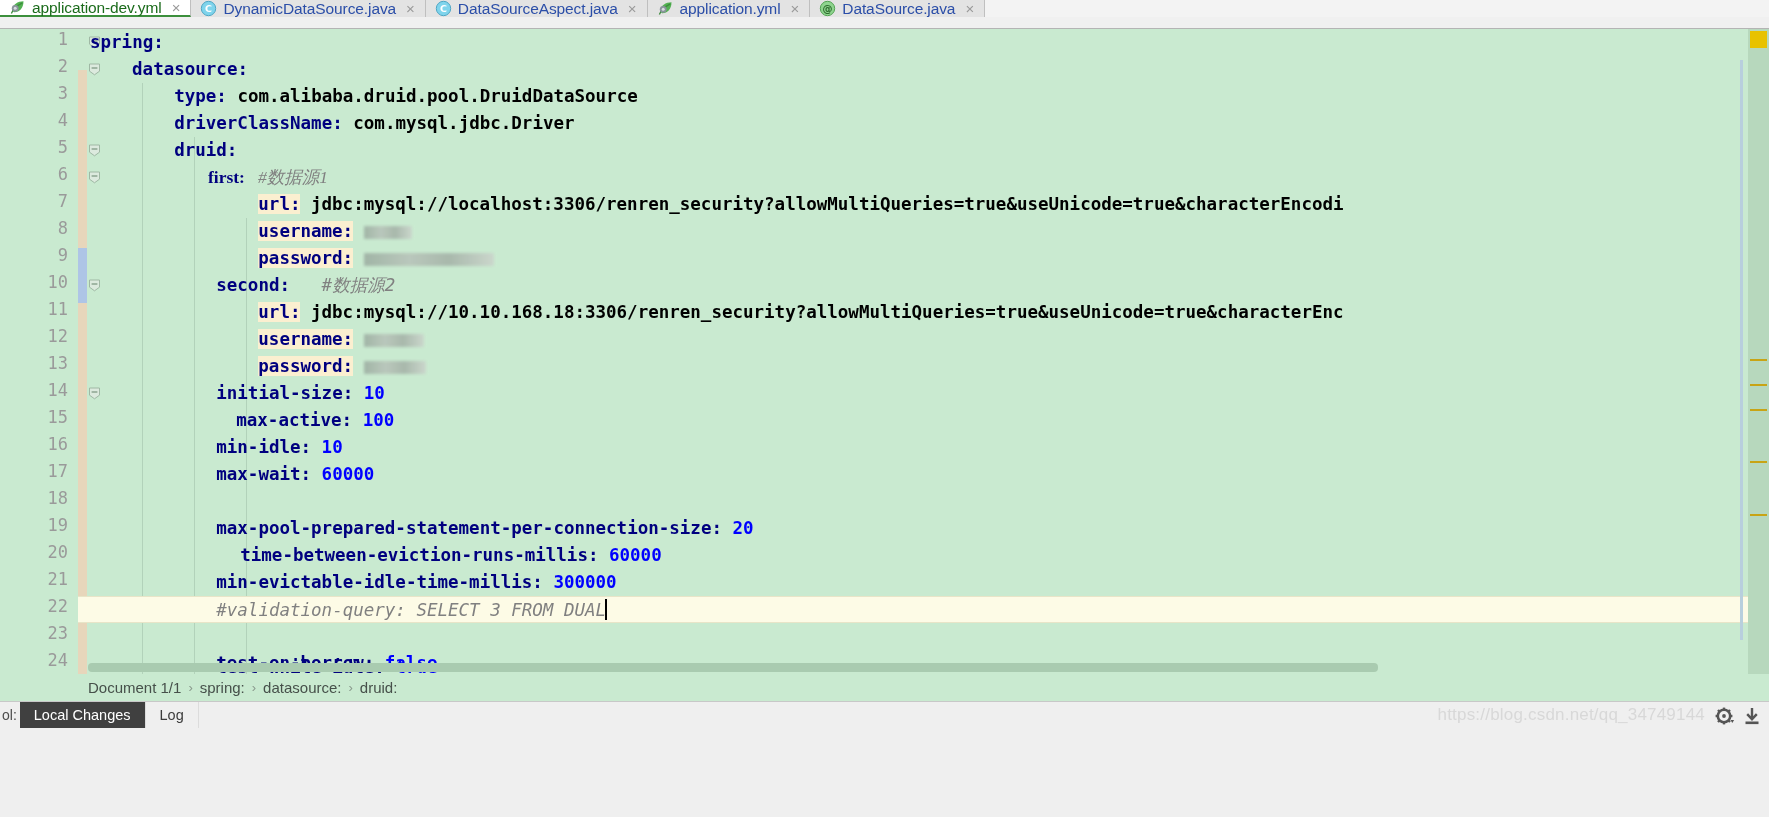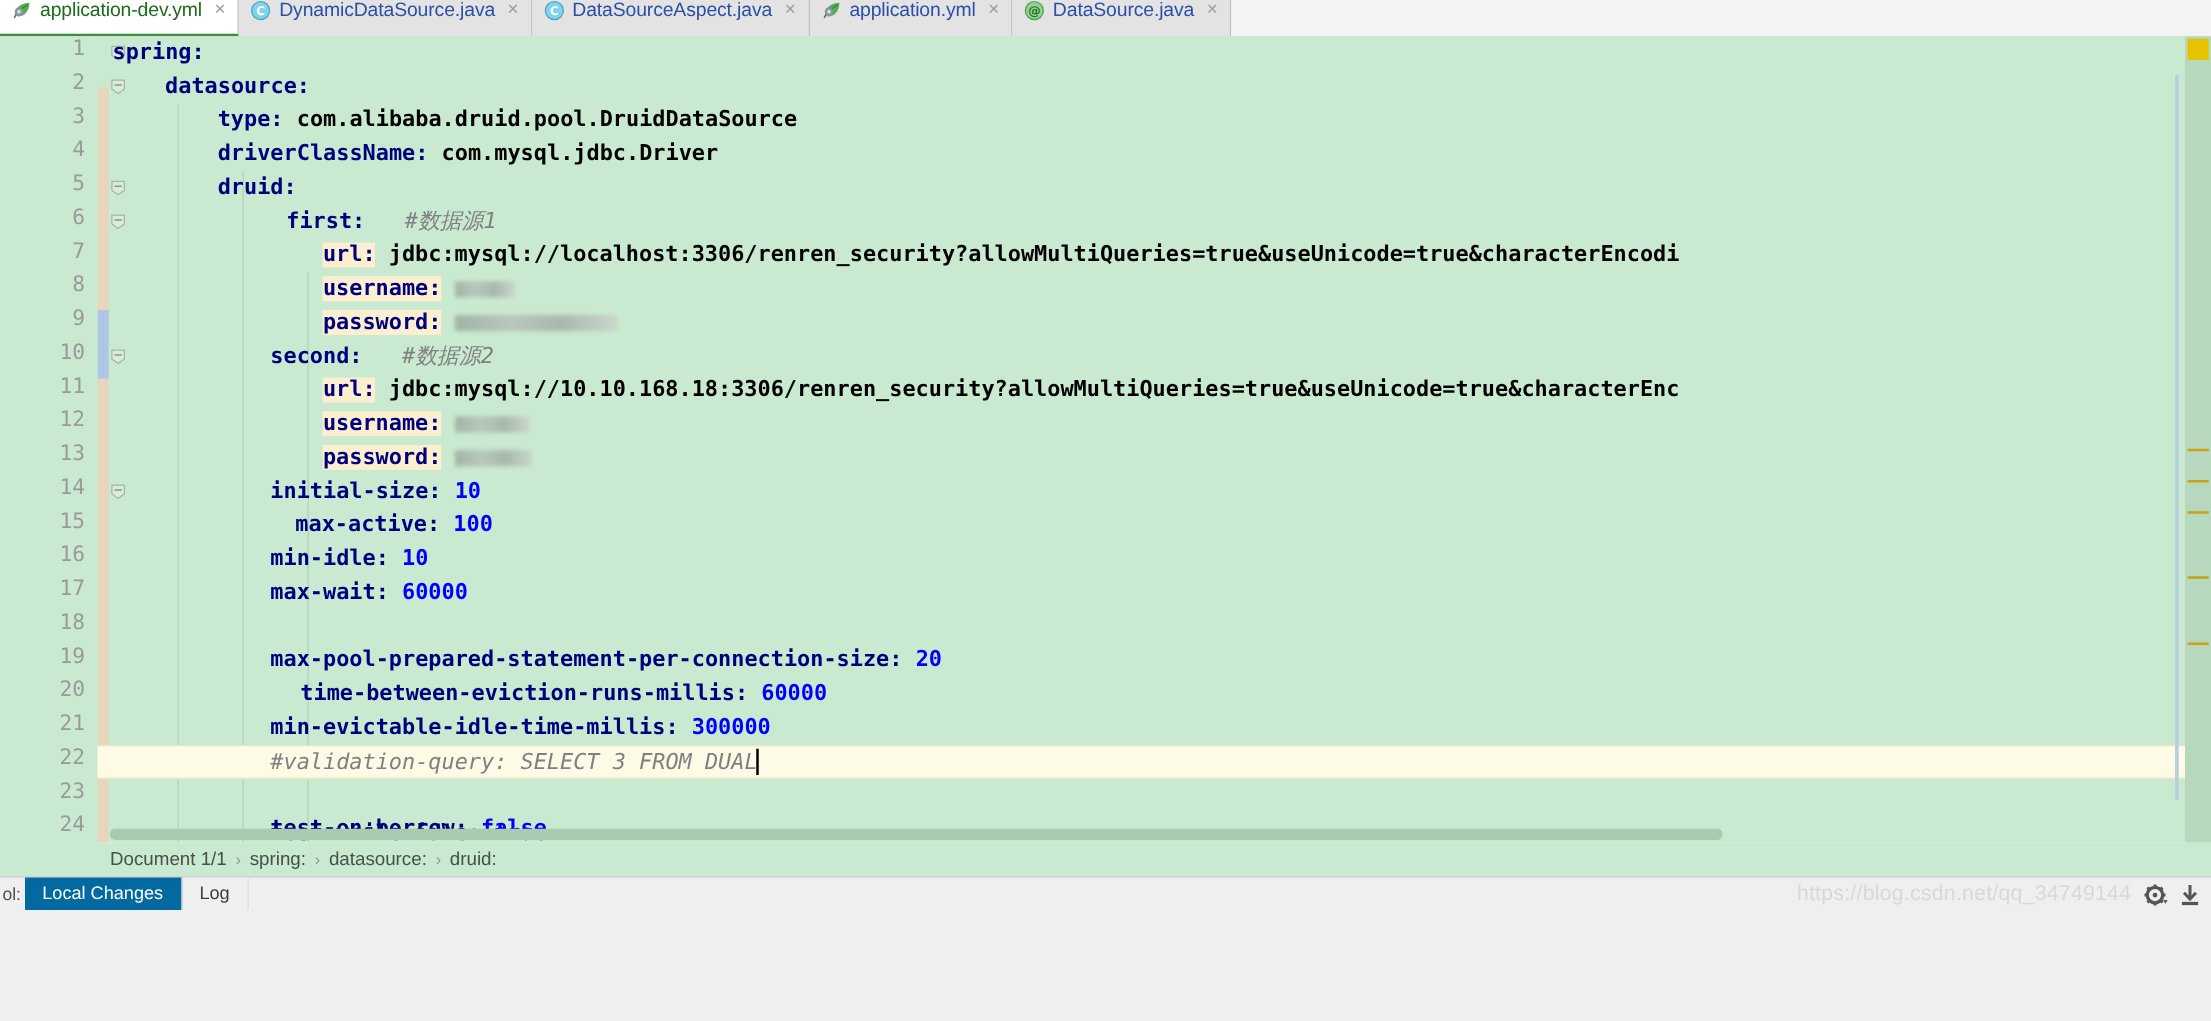--- a/index.html
+++ b/index.html
@@ -13,23 +13,23 @@
   #app { position: relative; width: 1769px; height: 817px; background: #f2f2f2; }
 
   
   .tabbar {
     position: absolute; top: 0; left: 0; width: 1769px; height: 29px;
     background: #f0f0f0;
     border-bottom: 1px solid #b4b4b4;
     display: flex; align-items: stretch;
   }
   .tab {
-    display: flex; gap: 6px;
+    display: flex; align-items: center; gap: 6px;
     padding: 0 10px 0 9px;
-    height: 29px;
+    height: 17px;
     font-size: 15px;
     border-right: 1px solid #bfbfbf;
     background: #e3e3e3;
     color: #2b4ea8;
     white-space: nowrap;
     position: relative;
   }
   .tab.active {
     background: #ffffff;
     border-bottom: 2px solid #3c8f3c;
@@ -142,21 +142,21 @@
   .twtabs { position: absolute; top: 0; left: 0; height: 26px; display: flex; align-items: stretch; }
   .tw-prefix {
     display: flex; align-items: center; padding: 0 3px 0 2px;
     font-size: 14px; color: #4d4d4d;
   }
   .twtab {
     display: flex; align-items: center; padding: 0 14px;
     font-size: 14.5px; color: #3c3c3c; background: #efefef;
     border-right: 1px solid #dcdcdc;
   }
-  .twtab.sel { background: #0369a1; color: #ffffff; }
+  .twtab.sel { background: #404040; color: #ffffff; }
   .watermark {
     position: absolute; right: 64px; top: 3px;
     font-size: 17px; color: #d8d8d8; letter-spacing: .2px;
     font-family: "Liberation Sans", sans-serif;
   }
   .corner-icons { position: absolute; right: 8px; top: 4px; display: flex; gap: 8px; align-items: center; }
   .corner-icons svg { display: block; }
 </style>
 </head>
 <body>
@@ -287,21 +287,21 @@
           </svg>
         </div>
       </div>
 
     <div class="codearea" id="codearea">
         <div class="line" style="top: 0px;"><span class="txt" style="left: 12px;"><span class="k">spring:</span></span></div>
         <div class="line" style="top: 27px;"><span class="txt" style="left: 54.08px;"><span class="k">datasource:</span></span></div>
         <div class="line" style="top: 54px;"><span class="txt" style="left: 96.16px;"><span class="k">type:</span><span class="v"> </span><span class="v">com.alibaba.druid.pool.DruidDataSource</span></span></div>
         <div class="line" style="top: 81px;"><span class="txt" style="left: 96.16px;"><span class="k">driverClassName:</span><span class="v"> </span><span class="v">com.mysql.jdbc.Driver</span></span></div>
         <div class="line" style="top: 108px;"><span class="txt" style="left: 96.16px;"><span class="k">druid:</span></span></div>
-        <div class="line" style="top: 135px;"><span class="txt" style="left: 151px;"><span class="k">first:</span><span class="v">   </span><span class="cm">#数据源1</span></span></div>
+        <div class="line" style="top: 135px;"><span class="txt" style="left: 130px; font-family: Liberation Serif, serif;"><span class="k">first:</span><span class="v">   </span><span class="cm">#数据源1</span></span></div>
         <div class="line" style="top: 162px;"><span class="txt" style="left: 180.32px;"><span class="kh">url:</span><span class="v"> </span><span class="v">jdbc:mysql://localhost:3306/renren_security?allowMultiQueries=true&amp;useUnicode=true&amp;characterEncodi</span></span></div>
         <div class="line" style="top: 189px;"><span class="txt" style="left: 180.32px;"><span class="kh">username:</span><span class="v"> </span><span class="redact" style="width: 48px;"></span></span></div>
         <div class="line" style="top: 216px;"><span class="txt" style="left: 180.32px;"><span class="kh">password:</span><span class="v"> </span><span class="redact" style="width: 130px;"></span></span></div>
         <div class="line" style="top: 243px;"><span class="txt" style="left: 138.24px;"><span class="k">second:</span><span class="v">   </span><span class="cm">#数据源2</span></span></div>
         <div class="line" style="top: 270px;"><span class="txt" style="left: 180.32px;"><span class="kh">url:</span><span class="v"> </span><span class="v">jdbc:mysql://10.10.168.18:3306/renren_security?allowMultiQueries=true&amp;useUnicode=true&amp;characterEnc</span></span></div>
         <div class="line" style="top: 297px;"><span class="txt" style="left: 180.32px;"><span class="kh">username:</span><span class="v"> </span><span class="redact" style="width: 60px;"></span></span></div>
         <div class="line" style="top: 324px;"><span class="txt" style="left: 180.32px;"><span class="kh">password:</span><span class="v"> </span><span class="redact" style="width: 62px;"></span></span></div>
         <div class="line" style="top: 351px;"><span class="txt" style="left: 138.24px;"><span class="k">initial-size:</span><span class="v"> </span><span class="n">10</span></span></div>
         <div class="line" style="top: 378px; margin-left: 20px;"><span class="txt" style="left: 138.24px;"><span class="k">max-active:</span><span class="v"> </span><span class="n">100</span></span></div>
         <div class="line" style="top: 405px;"><span class="txt" style="left: 138.24px;"><span class="k">min-idle:</span><span class="v"> </span><span class="n">10</span></span></div>

